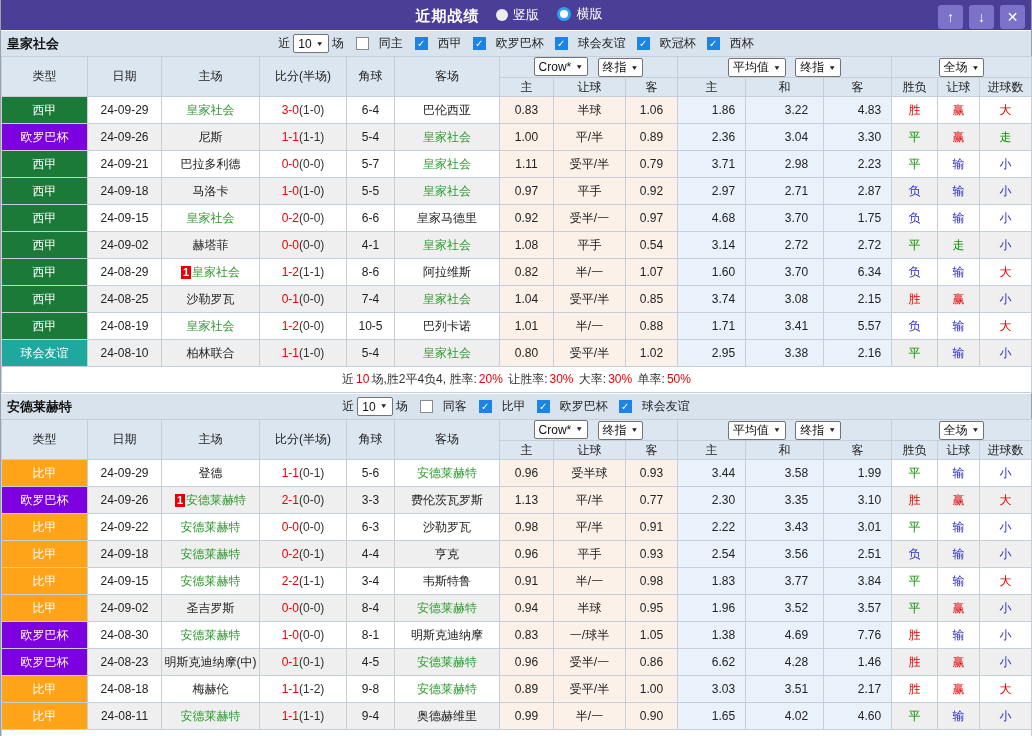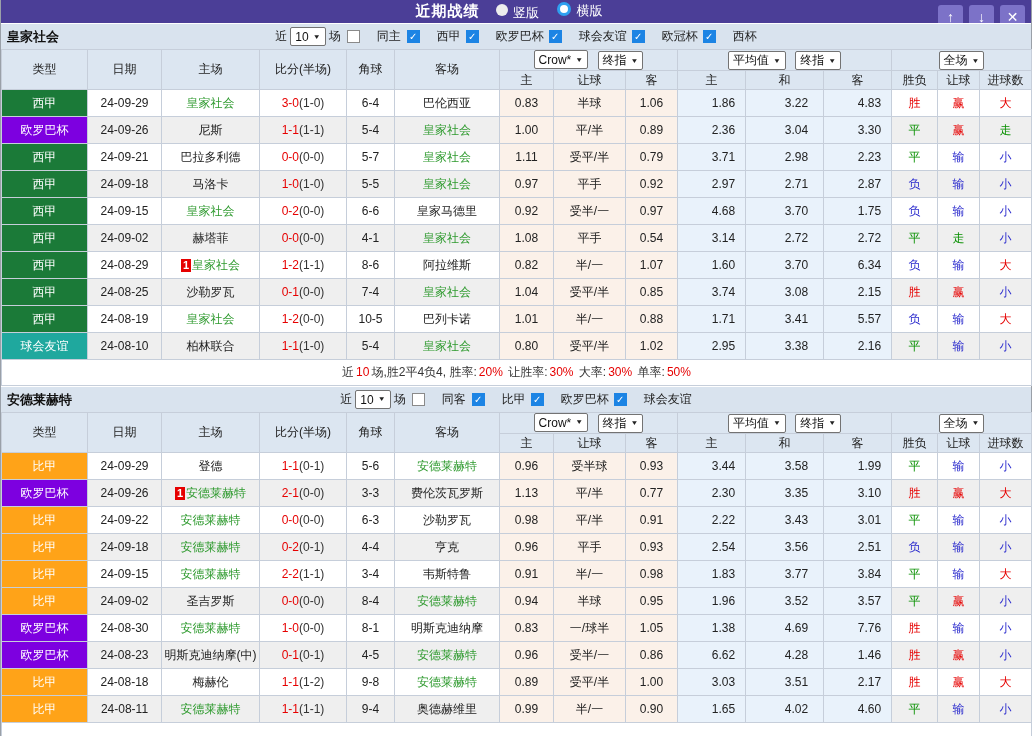--- a/index.html
+++ b/index.html
@@ -1,37 +1,37 @@
 <!DOCTYPE html>
 <html><head>
 <meta charset="utf-8">
 <style>
   html,body{margin:0;padding:0;background:#fff;font-family:"Liberation Sans","DejaVu Sans",sans-serif;}
   .window{width:1032px;box-sizing:border-box;border:1px solid #9aa0a8;border-top:none;}
 
   
-  .titlebar{height:23px;background:#4b3e97;position:relative;display:flex;align-items:center;justify-content:center;}
+  .titlebar{height:30px;background:#4b3e97;position:relative;display:flex;align-items:center;justify-content:center;}
   .tb-title{color:#fff;font-weight:bold;font-size:15px;margin-right:12px;letter-spacing:1px;}
-  .tb-radio-item{color:#fff;font-size:13px;display:inline-flex;gap:5px;margin-right:14px;cursor:pointer;}
+  .tb-radio-item{color:#fff;font-size:13px;display:inline-flex;align-items:center;gap:5px;margin-right:14px;cursor:pointer;}
   .radio{width:12px;height:12px;border-radius:50%;background:#ededed;box-sizing:border-box;display:inline-block;}
   .radio.sel{background:#fff;border:3px solid #2fa0f0;width:14px;height:14px;}
   .tb-btns{position:absolute;right:6px;top:5px;display:flex;gap:6px;}
   .tb-btn{width:25px;height:24px;background:#7c72c8;border-radius:3px;color:#fff;display:flex;align-items:center;justify-content:center;font-size:14px;font-weight:bold;cursor:pointer;}
 
   
   .sec-bar{height:25px;background:#d9e3ee;display:flex;align-items:center;position:relative;border-top:1px solid #fff;}
   .team{position:absolute;left:6px;font-weight:bold;font-size:13px;color:#111;}
   .filters{margin:0 auto;display:flex;align-items:center;gap:3px;font-size:12px;color:#222;}
   .sel-box{display:inline-flex;align-items:center;gap:4px;background:#fff;border:1px solid #737373;border-radius:2px;height:17px;padding:0 4px;font-size:12px;cursor:pointer;color:#111;}
   .chev{font-size:8px;color:#222;transform:scaleY(.8);}
   .cb{width:13px;height:13px;background:#fff;border:1px solid #8a8a8a;display:inline-flex;align-items:center;justify-content:center;box-sizing:border-box;cursor:pointer;flex:none;}
   .cb.checked{background:#1c84e4;border-color:#1c84e4;}
   .cb.checked::after{content:"\2713";font-size:10px;color:#fff;font-weight:bold;line-height:1;}
   .leagues{display:inline-flex;align-items:center;gap:2px;}
-  .lg{display:inline-flex;align-items:center;gap:17px;margin-left:3px;}
+  .lg{display:inline-flex;align-items:center;gap:10px;margin-left:9px;}
 
   
   table.grid{width:100%;border-collapse:collapse;table-layout:fixed;font-size:12px;}
   .grid th,.grid td{border:1px solid #c6ceda;text-align:center;overflow:hidden;white-space:nowrap;padding:0;}
   thead th{background:#dce6f1;font-weight:normal;color:#222;}
   tr.h1 th{height:20px;}
   tr.h2 th{height:18px;}
   .grp .sel-box{margin:0 3px;}
   tbody td{height:26px;background:#fff;color:#222;}
   tr.alt td{background:#efefef;}

